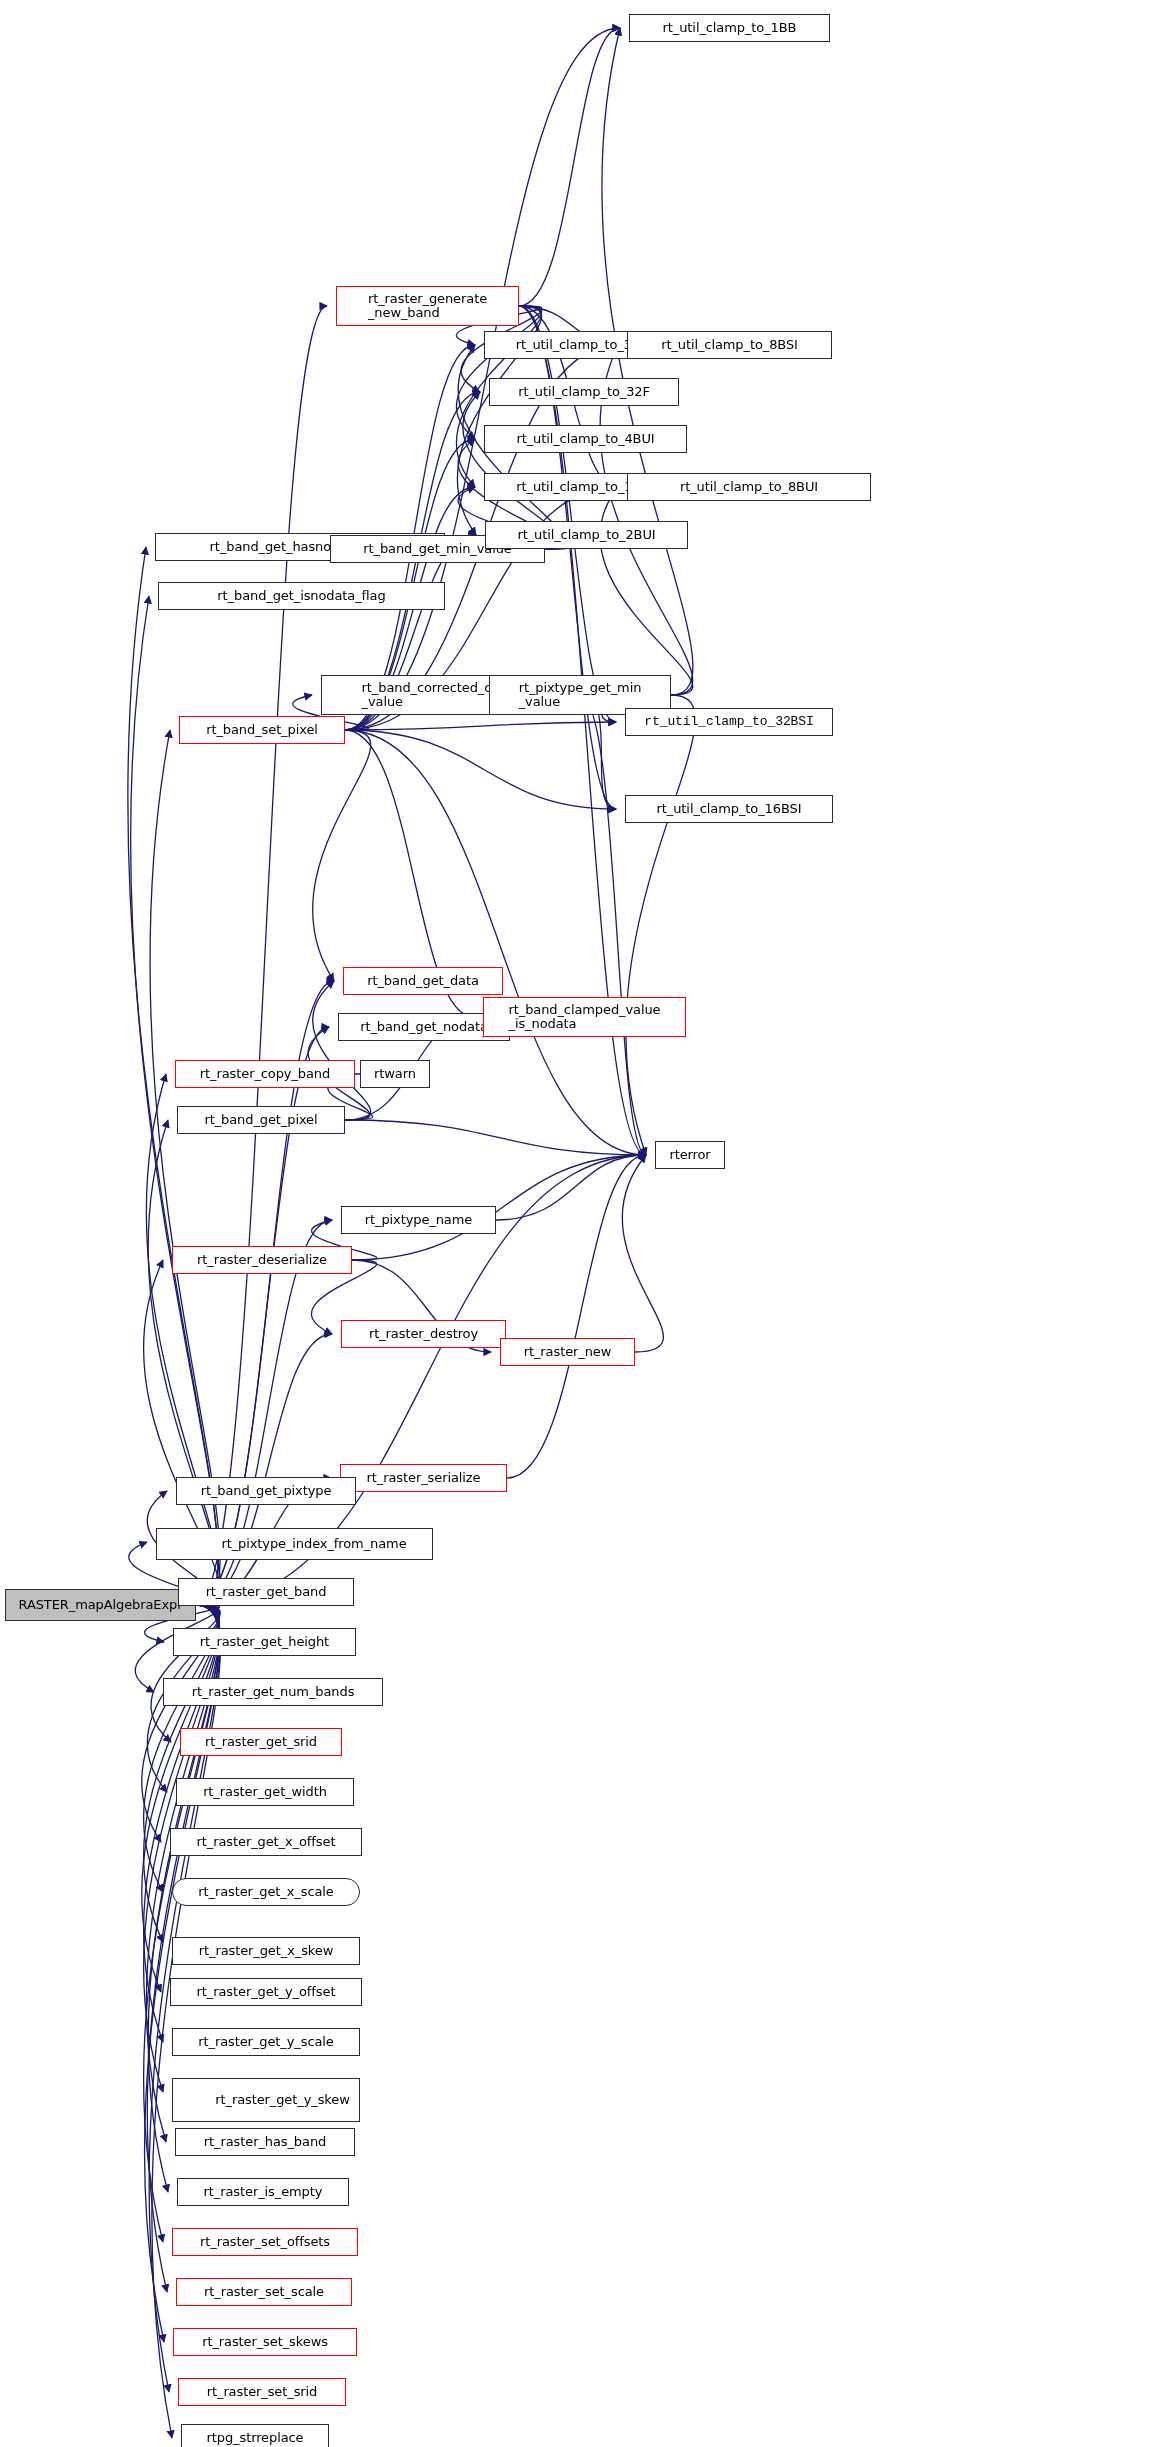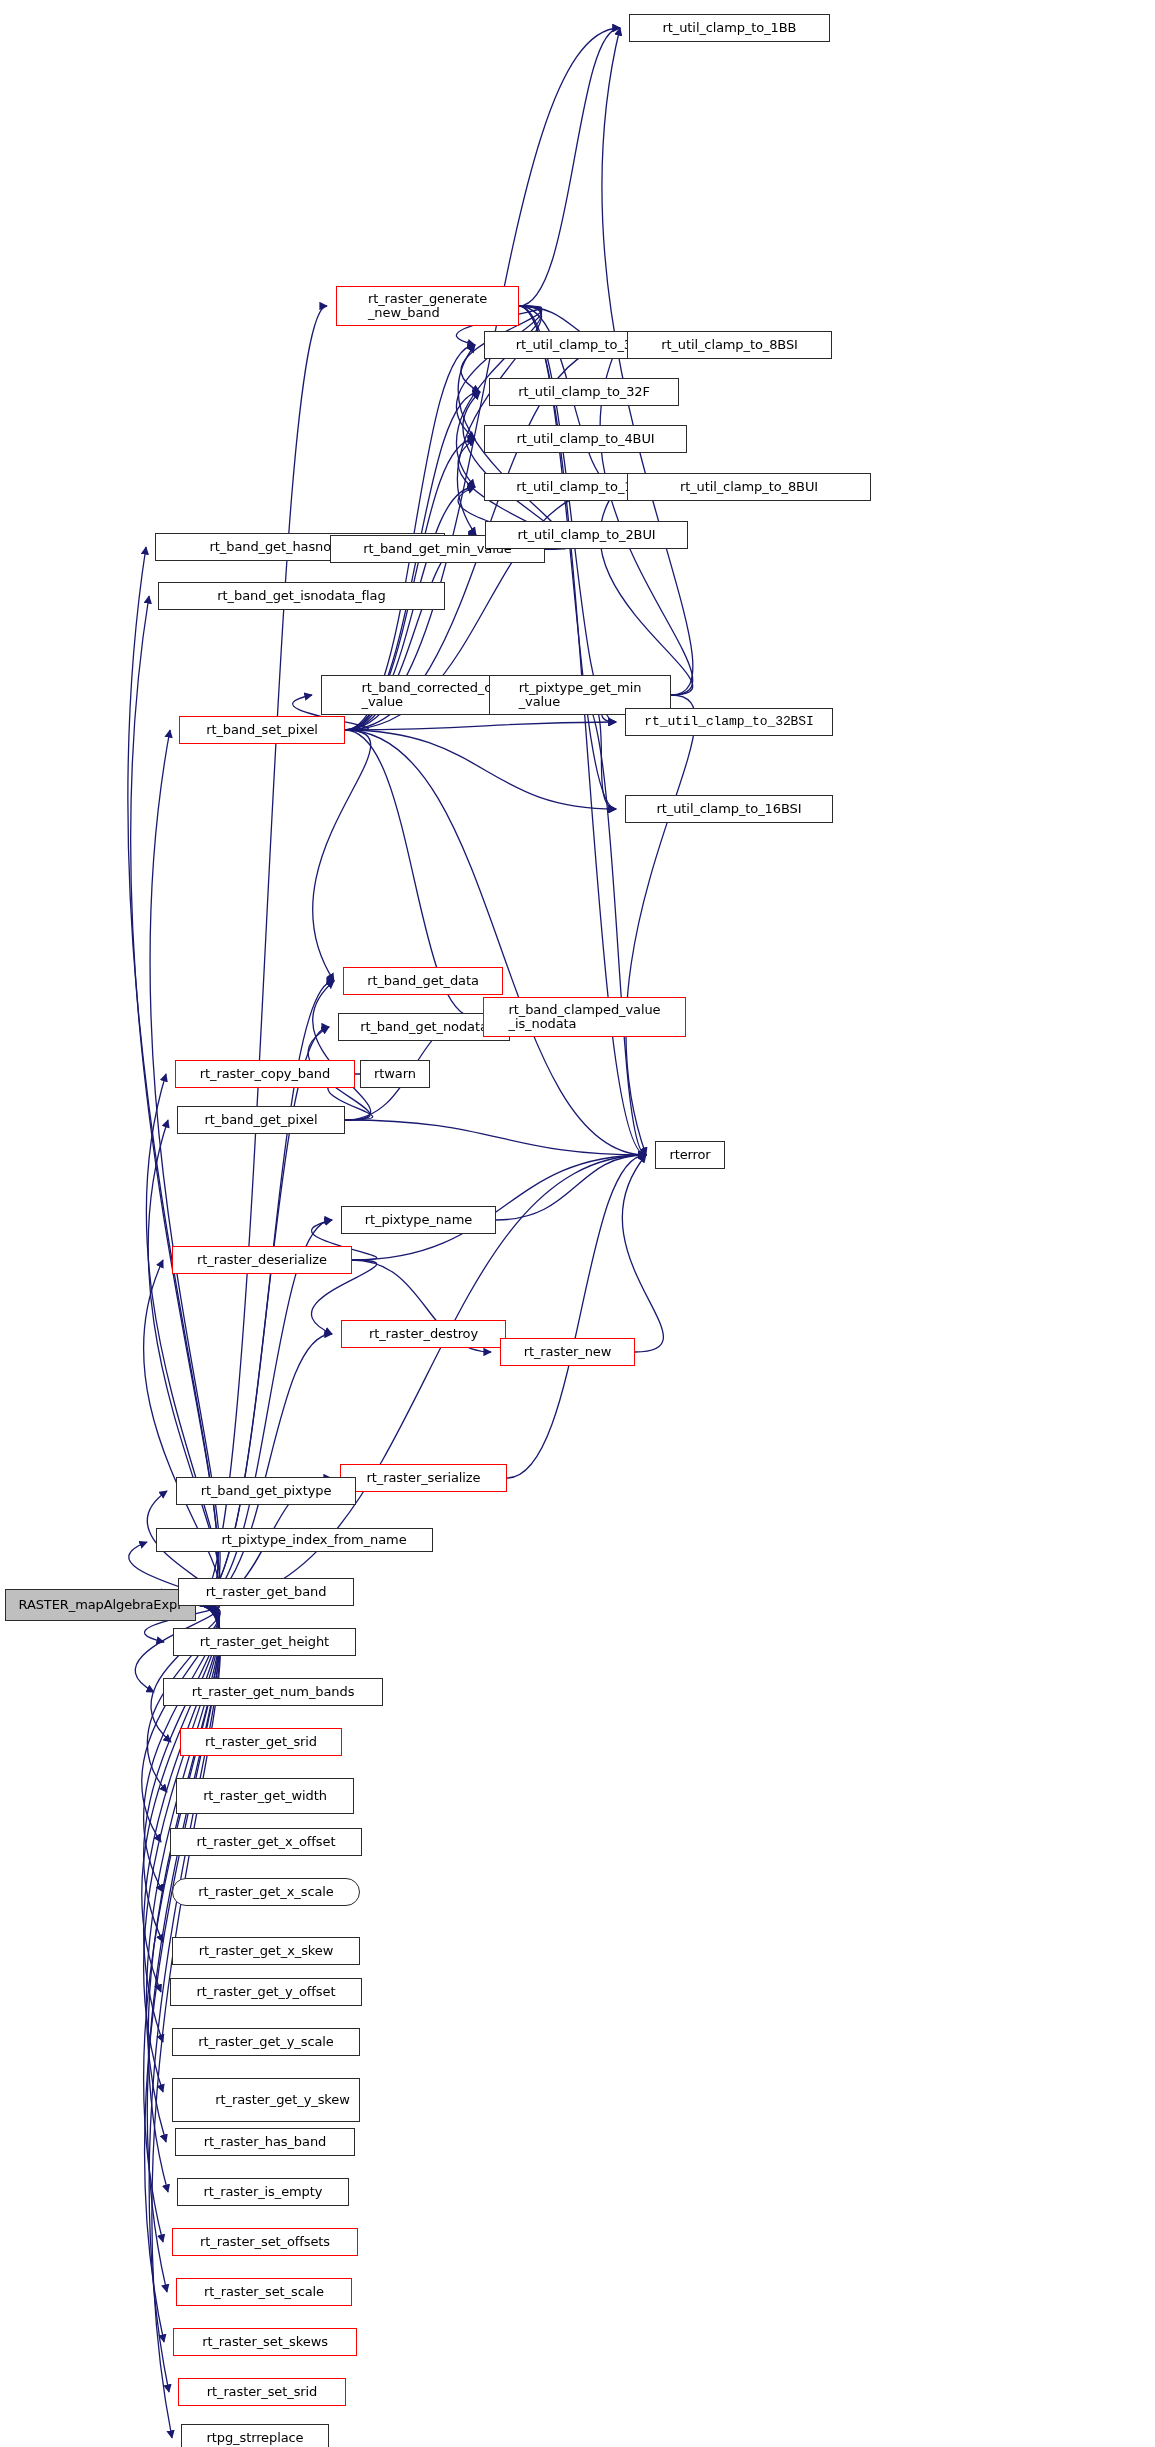--- a/index.html
+++ b/index.html
@@ -139,26 +139,26 @@
       <div class="node red" style="left: 175px; top: 1060px; width: 180px; height: 28px;">rt_raster_copy_band</div>
       <div class="node" style="left: 360px; top: 1060px; width: 70px; height: 28px;">rtwarn</div>
       <div class="node" style="left: 177px; top: 1106px; width: 168px; height: 28px;">rt_band_get_pixel</div>
       <div class="node" style="left: 655px; top: 1141px; width: 70px; height: 28px;">rterror</div>
       <div class="node" style="left: 341px; top: 1206px; width: 155px; height: 28px;">rt_pixtype_name</div>
       <div class="node red" style="left: 172px; top: 1246px; width: 180px; height: 28px;">rt_raster_deserialize</div>
       <div class="node red" style="left: 341px; top: 1320px; width: 165px; height: 28px;">rt_raster_destroy</div>
       <div class="node red" style="left: 500px; top: 1338px; width: 135px; height: 28px;">rt_raster_new</div>
       <div class="node red" style="left: 340px; top: 1464px; width: 167px; height: 28px;">rt_raster_serialize</div>
       <div class="node" style="left: 176px; top: 1477px; width: 180px; height: 28px;">rt_band_get_pixtype</div>
-      <div class="node" style="left: 156px; top: 1528px; width: 277px; height: 24px; padding-left: 39px;">rt_pixtype_index_from_name</div>
+      <div class="node" style="left: 156px; top: 1528px; width: 277px; height: 32px; padding-left: 39px;">rt_pixtype_index_from_name</div>
       <div class="node" style="left: 178px; top: 1578px; width: 176px; height: 28px;">rt_raster_get_band</div>
       <div class="node" style="left: 173px; top: 1628px; width: 183px; height: 28px;">rt_raster_get_height</div>
       <div class="node" style="left: 163px; top: 1678px; width: 220px; height: 28px;">rt_raster_get_num_bands</div>
       <div class="node red" style="left: 180px; top: 1728px; width: 162px; height: 28px;">rt_raster_get_srid</div>
-      <div class="node" style="left: 176px; top: 1778px; width: 178px; height: 36px;">rt_raster_get_width</div>
+      <div class="node" style="left: 176px; top: 1778px; width: 178px; height: 28px;">rt_raster_get_width</div>
       <div class="node" style="left: 170px; top: 1828px; width: 192px; height: 28px;">rt_raster_get_x_offset</div>
       <div class="node" style="left: 172px; top: 1878px; width: 188px; height: 28px; border-radius: 14px;">rt_raster_get_x_scale</div>
       <div class="node" style="left: 172px; top: 1928px; width: 188px; height: 28px; margin-top: 9px;">rt_raster_get_x_skew</div>
       <div class="node" style="left: 170px; top: 1978px; width: 192px; height: 28px;">rt_raster_get_y_offset</div>
       <div class="node" style="left: 172px; top: 2028px; width: 188px; height: 28px;">rt_raster_get_y_scale</div>
       <div class="node" style="left: 172px; top: 2078px; width: 188px; height: 44px; padding-left: 33px;">rt_raster_get_y_skew</div>
       <div class="node" style="left: 175px; top: 2128px; width: 180px; height: 28px;">rt_raster_has_band</div>
       <div class="node" style="left: 177px; top: 2178px; width: 172px; height: 28px;">rt_raster_is_empty</div>
       <div class="node red" style="left: 172px; top: 2228px; width: 186px; height: 28px;">rt_raster_set_offsets</div>
       <div class="node red" style="left: 176px; top: 2278px; width: 176px; height: 28px;">rt_raster_set_scale</div>

